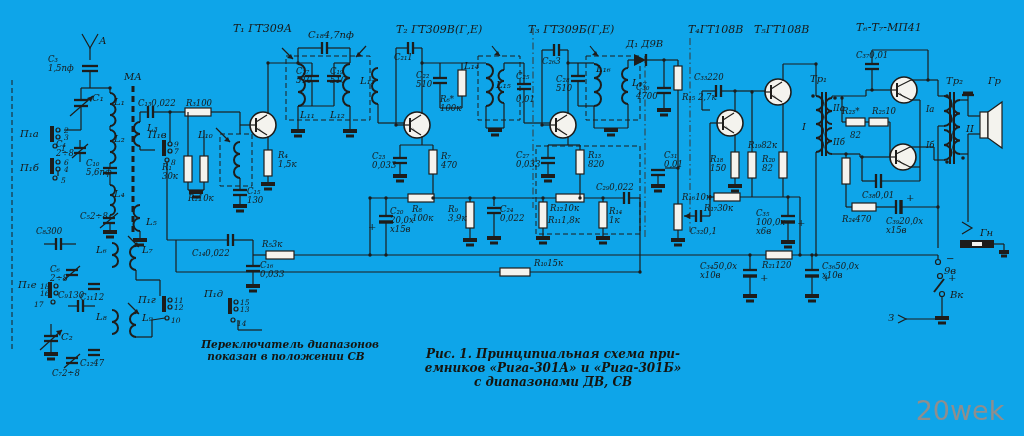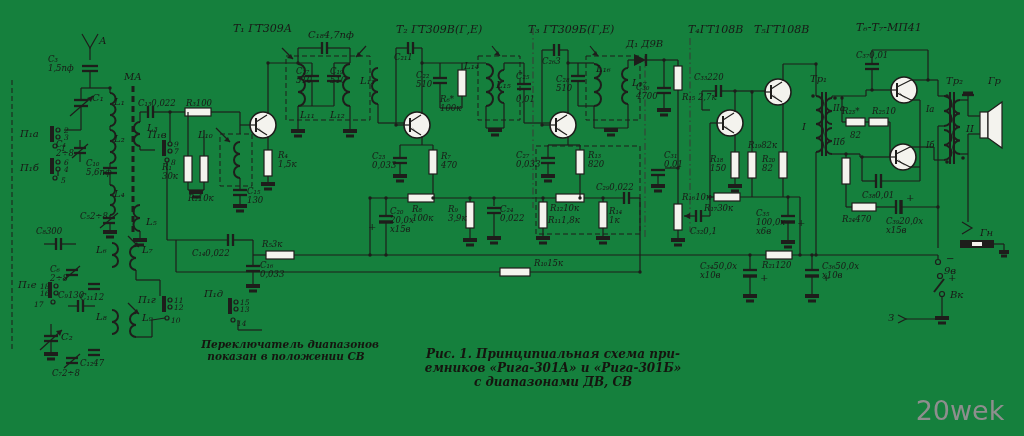--- a/index.html
+++ b/index.html
@@ -1,16 +1,16 @@
 <!DOCTYPE html>
 <html><head>
 <meta charset="utf-8">
 <style>
   html,body{margin:0;padding:0;background:#e9e8e3;}
-  .page{position:relative;width:1024px;height:436px;background:#15803d;overflow:hidden;
+  .page{position:relative;width:1024px;height:436px;background:#0ea5e9;overflow:hidden;
         font-family:"DejaVu Serif", serif;}
   svg{position:absolute;left:0;top:0;}
   .w{stroke:#1e1d1b;stroke-width:1.2;fill:none;}
   .w2{stroke:#1e1d1b;stroke-width:2;fill:none;}
   .cp{stroke:#1e1d1b;stroke-width:2.3;fill:none;}
   .cpt{stroke:#1e1d1b;stroke-width:3.4;fill:none;}
   .rc{fill:#f4f3ee;stroke:#1e1d1b;stroke-width:1.2;}
   .tr{fill:#f4f3ee;stroke:#1e1d1b;stroke-width:1.6;}
   .dsh{stroke:#1e1d1b;stroke-width:1;fill:none;stroke-dasharray:5 3;}
   .dd{stroke:#3a3936;stroke-width:1;fill:none;stroke-dasharray:7 3 1.5 3;}

